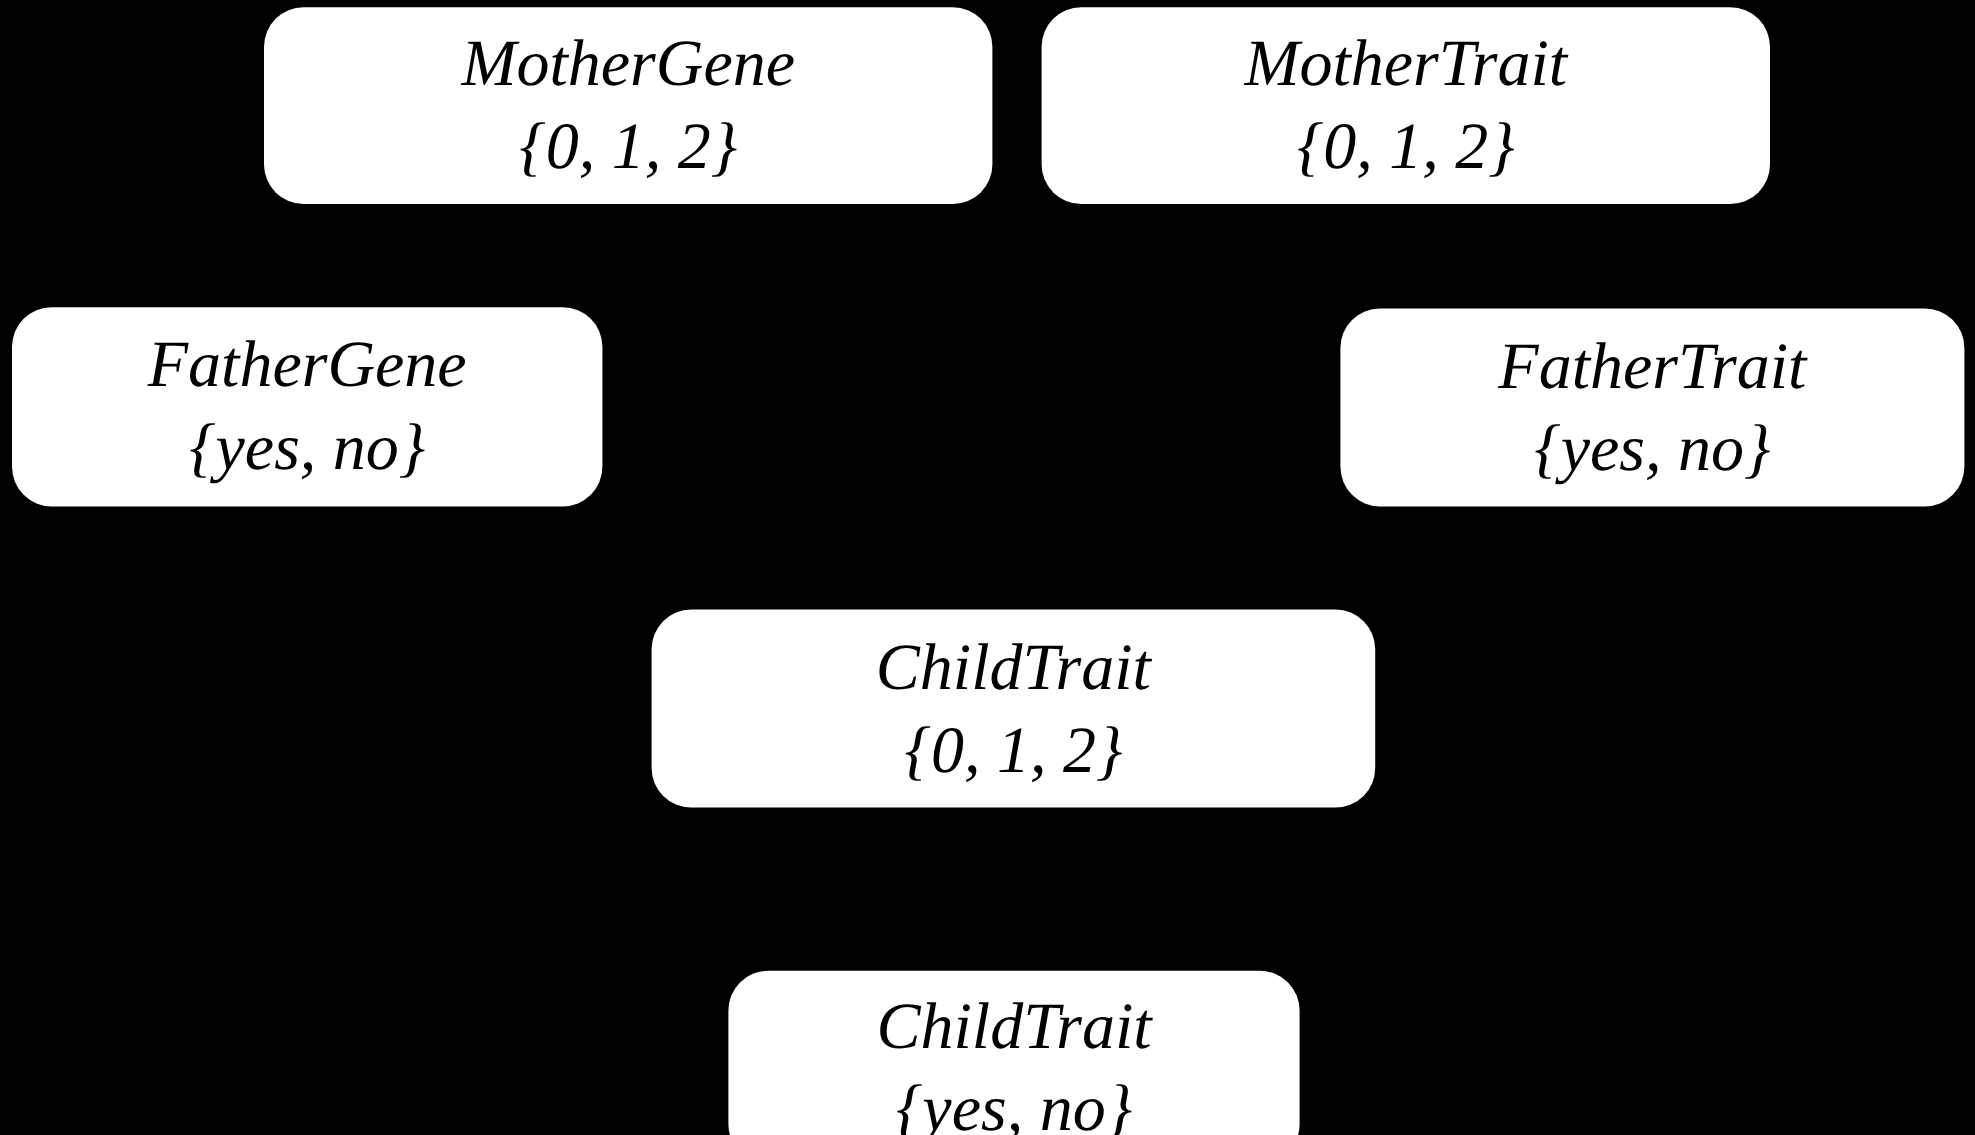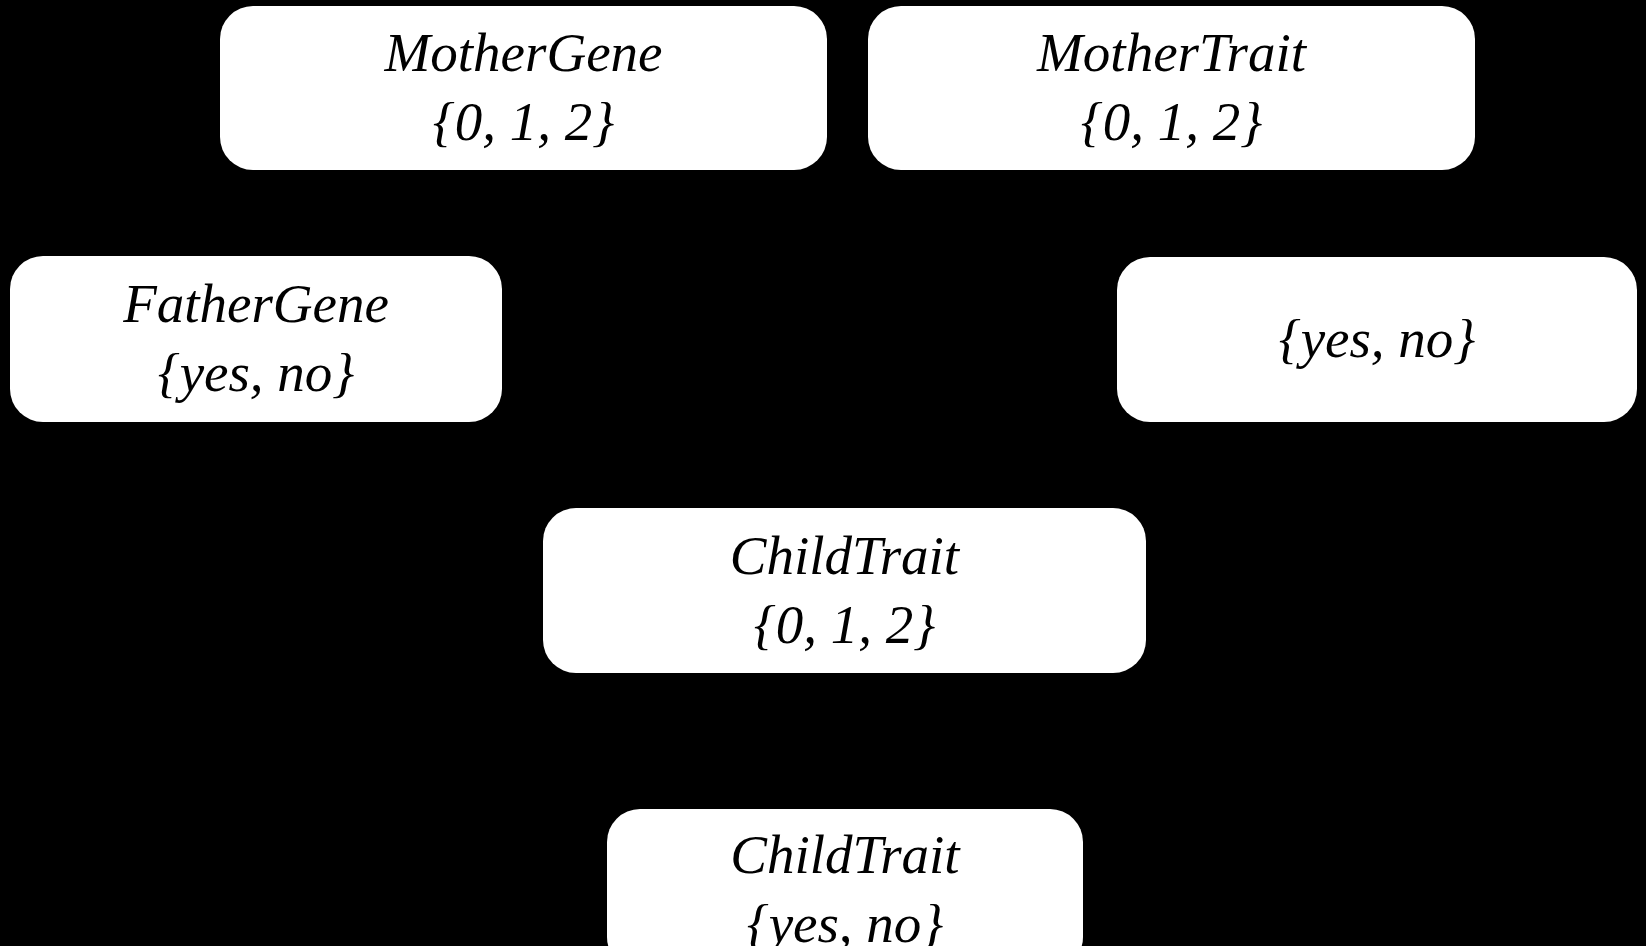--- a/index.html
+++ b/index.html
@@ -55,20 +55,21 @@
     <div class="node-label">MotherTrait</div>
     <div class="node-values">{0, 1, 2}</div>
   </div>
 
   <div class="node node-mother-trait">
     <div class="node-label">FatherGene</div>
     <div class="node-values">{yes, no}</div>
   </div>
 
   <div class="node node-father-trait">
+    <div class="node-label">FatherTrait</div>
     <div class="node-values">{yes, no}</div>
   </div>
 
   <div class="node node-child-gene">
     <div class="node-label">ChildTrait</div>
     <div class="node-values">{0, 1, 2}</div>
   </div>
 
   <div class="node node-child-trait">
     <div class="node-label">ChildTrait</div>

